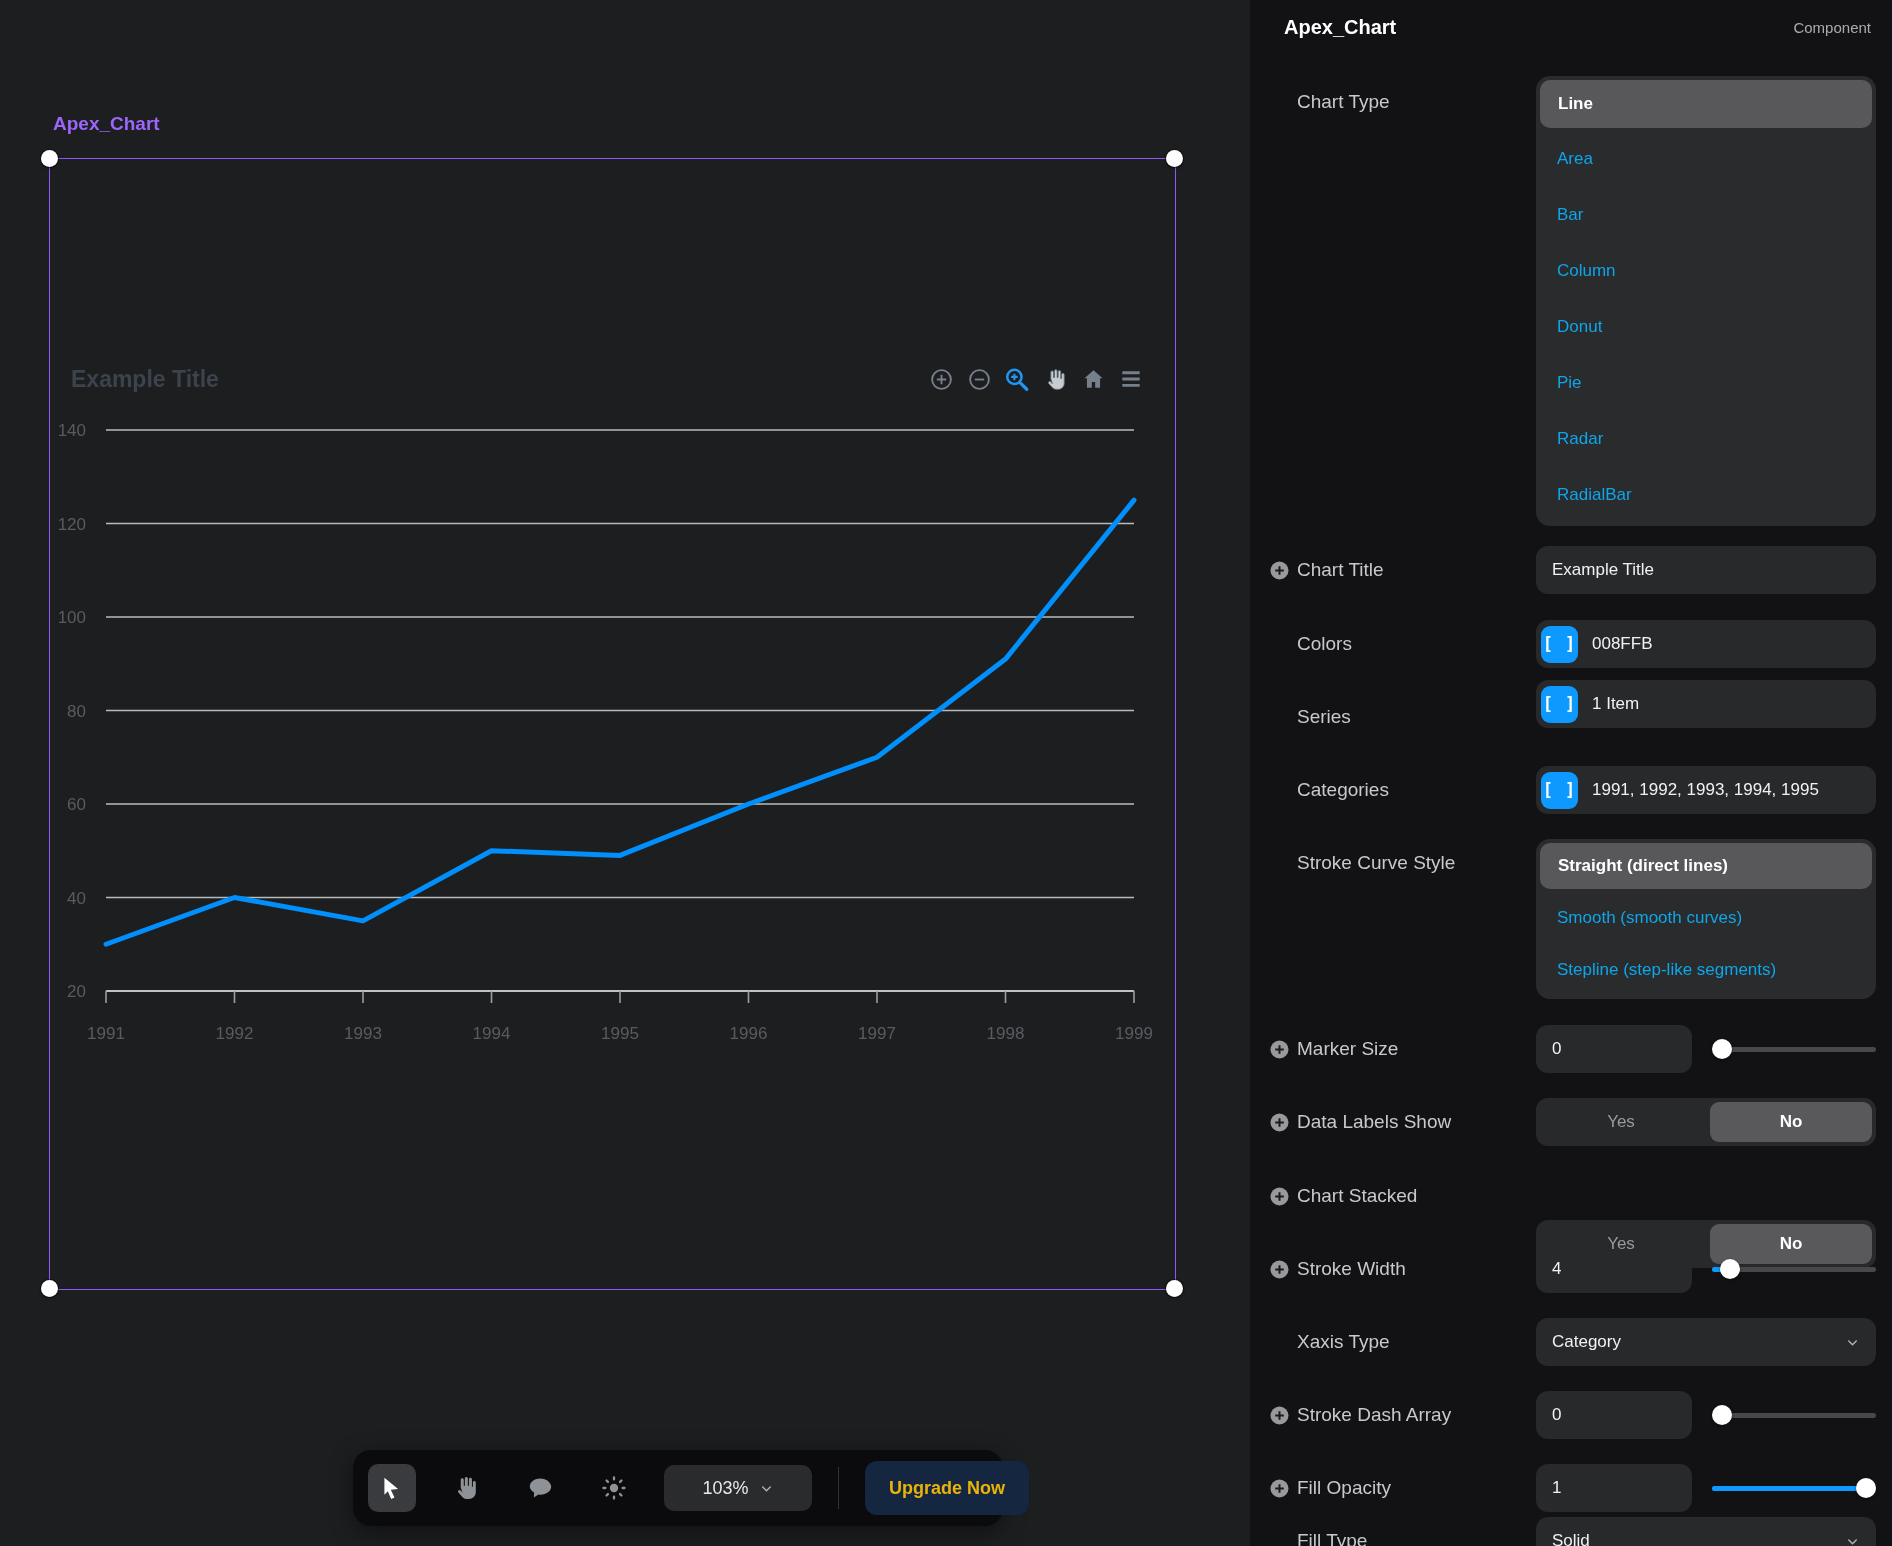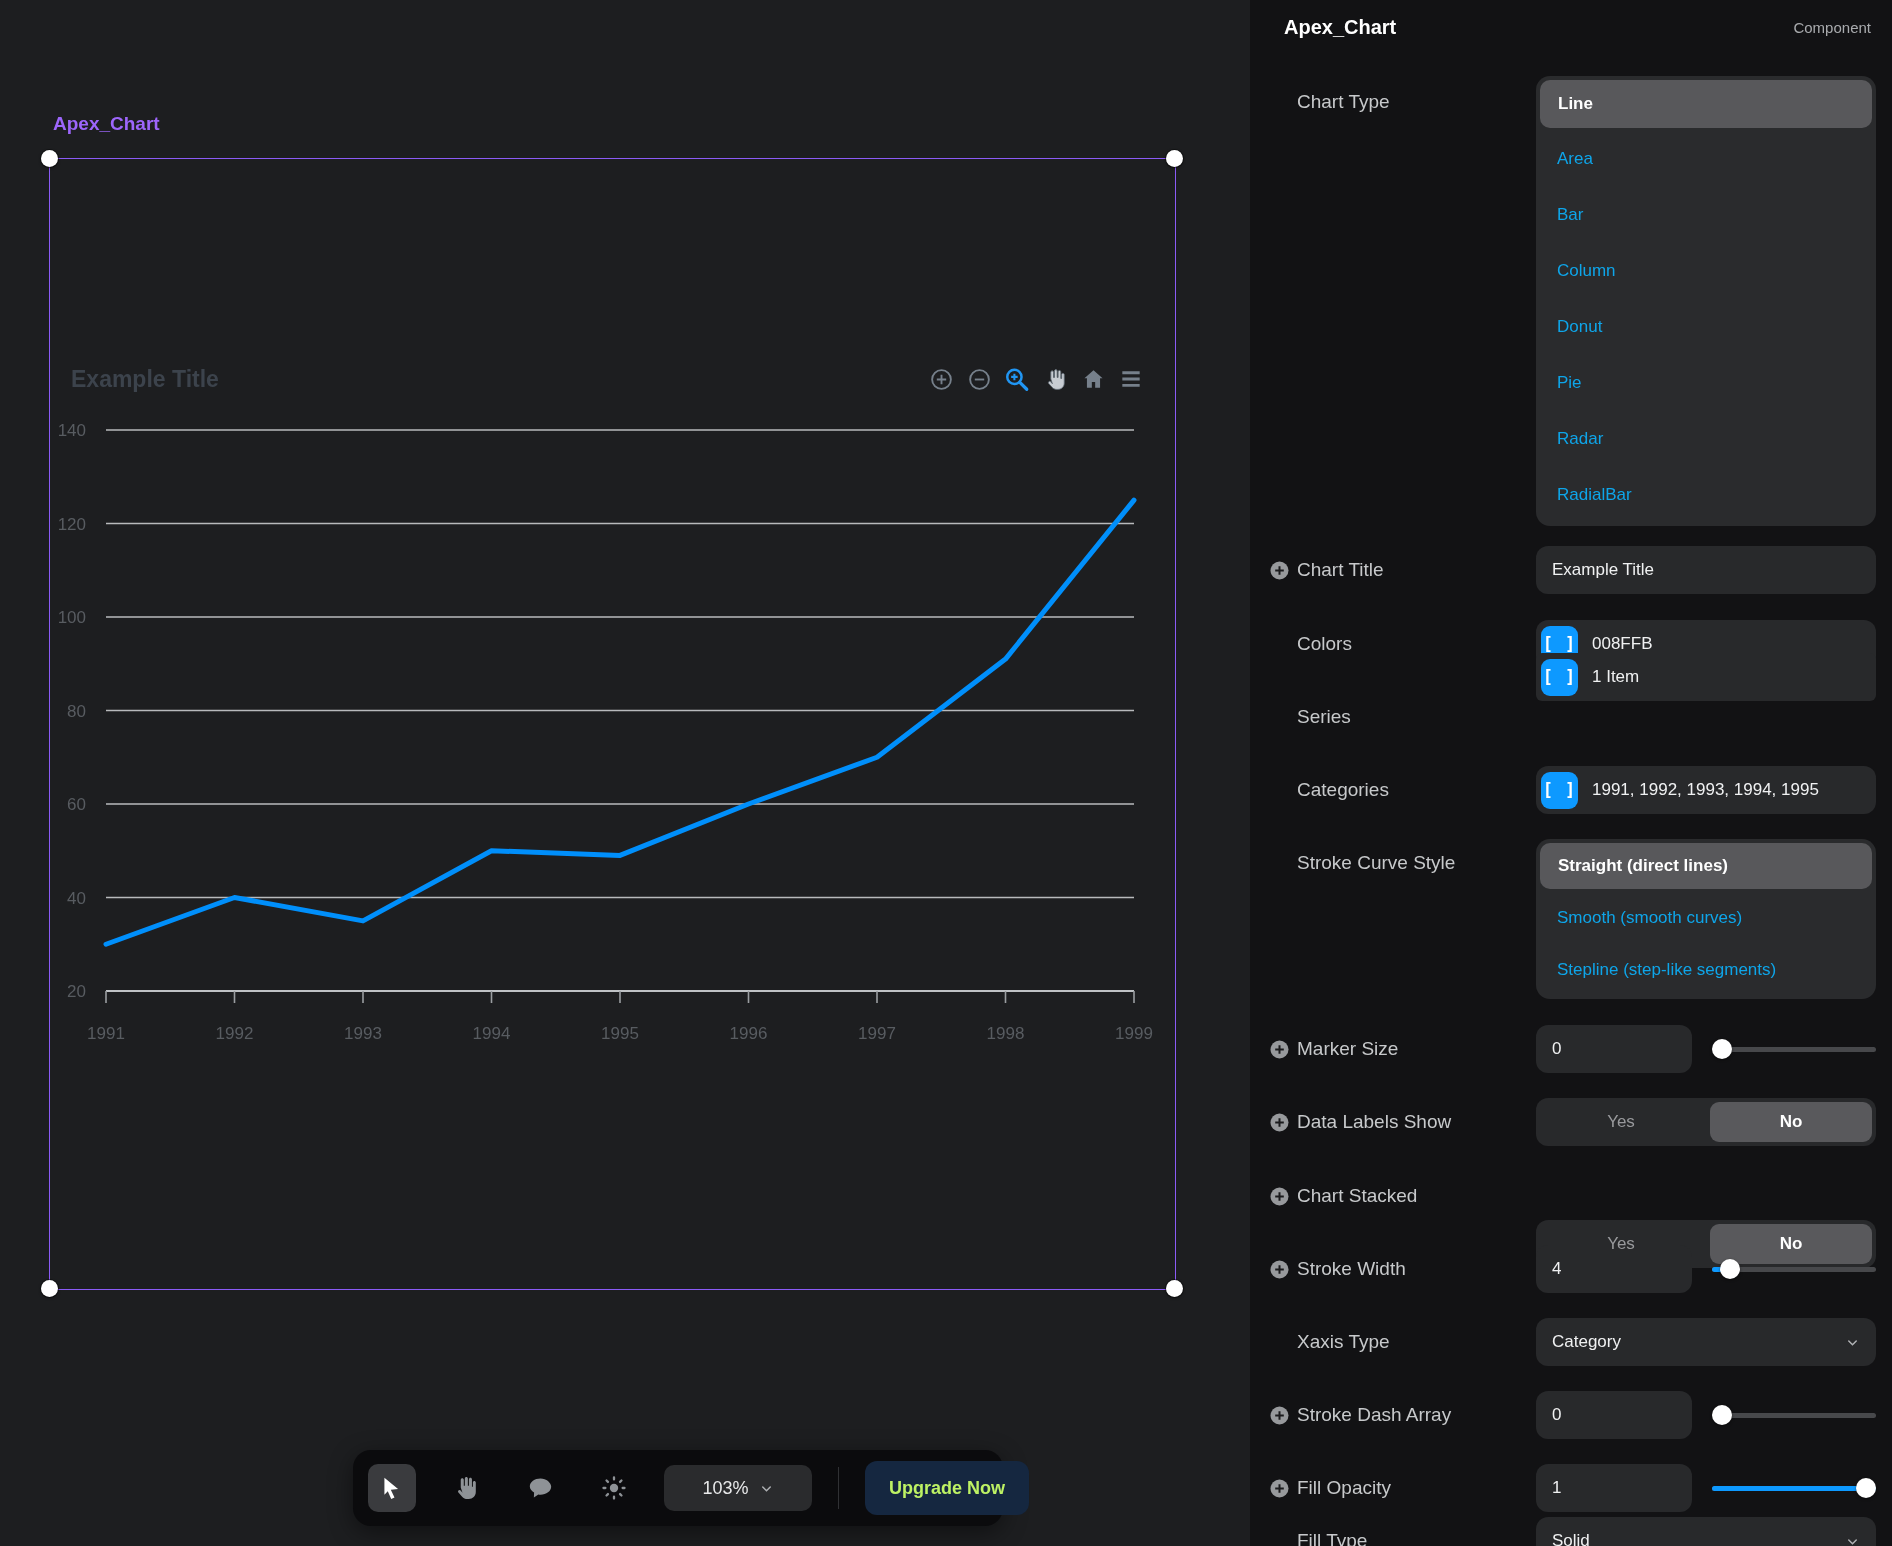--- a/index.html
+++ b/index.html
@@ -20,21 +20,21 @@
   
   .bottom-bar{position:absolute;left:353px;top:1450px;width:650px;height:76px;background:#0b0b0d;
     border-radius:18px;display:flex;align-items:center;padding:0 15px;box-sizing:border-box;gap:26px;
     box-shadow:0 6px 24px rgba(0,0,0,.45);}
   .tool-btn{width:48px;height:48px;border-radius:10px;display:flex;align-items:center;justify-content:center;cursor:pointer;flex:0 0 auto;}
   .tool-btn.active{background:#3a3b3e;}
   .zoom-pill{height:46px;min-width:120px;background:#2a2b2d;border-radius:10px;display:flex;align-items:center;
     justify-content:center;gap:10px;color:#e8e9ea;font-size:18px;cursor:pointer;padding:0 14px;flex:0 0 auto;}
   .bar-divider{width:1px;height:42px;background:#303134;flex:0 0 auto;}
   .upgrade-btn{height:46px;padding:4px 24px;background:#152740;border-radius:12px;display:flex;align-items:center;
-    justify-content:center;color:#bef264;font-size:18px;font-weight:bold;cursor:pointer;flex:0 0 auto;}
+    justify-content:center;color:#eab308;font-size:18px;font-weight:bold;cursor:pointer;flex:0 0 auto;}
   
   .panel{position:absolute;left:1250px;top:0;width:642px;height:1546px;background:#121214;}
   .panel-title{position:absolute;left:34px;top:16px;font-size:20px;font-weight:bold;color:#ffffff;}
   .panel-badge{position:absolute;right:21px;top:19px;font-size:15px;color:#a9abae;}
   .row-label{position:absolute;left:47px;font-size:19px;color:#c7c9cb;white-space:nowrap;}
   .plus-ico{position:absolute;left:20px;width:19px;height:19px;}
   .ctrl{position:absolute;left:286px;width:340px;box-sizing:border-box;}
   .listbox{background:#2a2b2d;border-radius:14px;padding:3px;display:flex;flex-direction:column;}
   .opt{height:56px;display:flex;align-items:center;padding:0 18px;font-size:17px;color:#0ea5e9;
     border-radius:10px;cursor:pointer;}
@@ -219,21 +219,21 @@
     <span class="val">Example Title</span>
   </div>
 
   <div class="row-label" style="top:633px;">Colors</div>
   <div class="ctrl tbox witharray" style="top:620px;">
     <span class="array-badge"></span>
     <span class="val">008FFB</span>
   </div>
 
   <div class="row-label" style="top:706px;">Series</div>
-  <div class="ctrl tbox witharray" style="top:653px;border-radius:6px;">
+  <div class="ctrl tbox witharray" style="top:680px;">
     <span class="array-badge"></span>
     <span class="val">1 Item</span>
   </div>
 
   <div class="row-label" style="top:779px;">Categories</div>
   <div class="ctrl tbox witharray" style="top:766px;">
     <span class="array-badge"></span>
     <span class="val">1991, 1992, 1993, 1994, 1995</span>
   </div>
 

